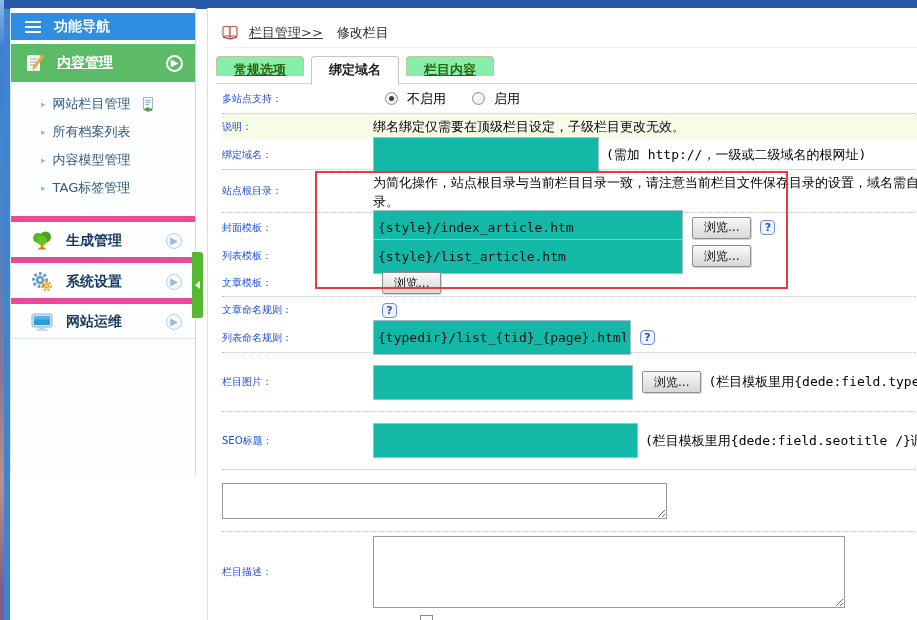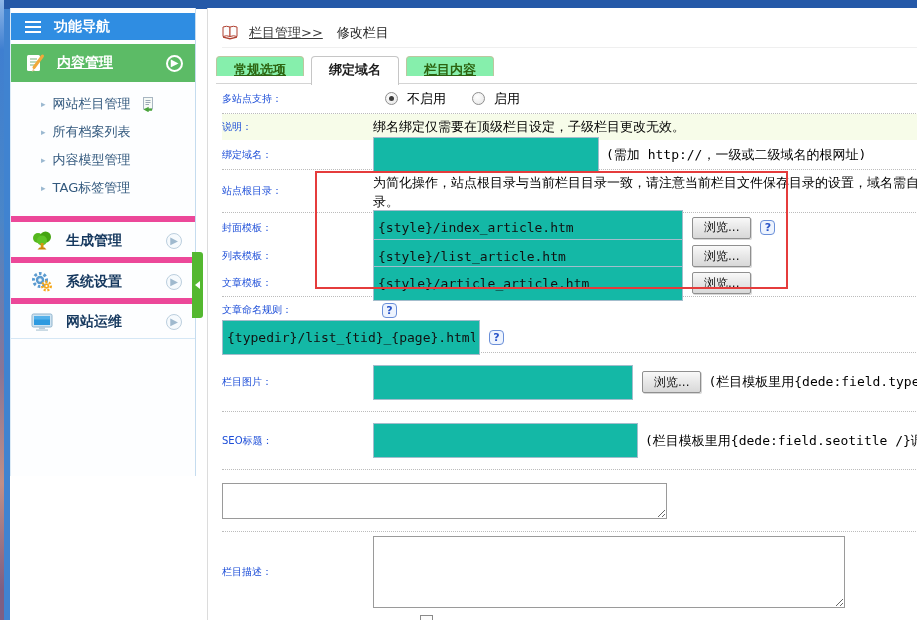--- a/index.html
+++ b/index.html
@@ -246,30 +246,30 @@
     </div>
 
     <div class="row r6">
       <span class="lbl">列表模板：</span>
       <input type="text" class="inp-tpl" value="{style}/list_article.htm" style="">
       <button class="btn-browse">浏览...</button>
     </div>
 
     <div class="row r7 dotted">
       <span class="lbl">文章模板：</span>
-      <input type="text" class="inp-tpl" value="{style}/article_article.htm" style="">
       <button class="btn-browse">浏览...</button>
     </div>
 
     <div class="row r8">
       <span class="lbl">文章命名规则：</span>
       <span class="help-icon"></span>
     </div>
 
     <div class="row r9 dotted">
+      <span class="lbl">列表命名规则：</span>
       <input type="text" class="inp-rule" value="{typedir}/list_{tid}_{page}.html" style="">
       <span class="help-icon"></span>
     </div>
 
     <div class="row r10 dotted">
       <span class="lbl">栏目图片：</span>
       <input type="text" class="inp-img" value="" style="">
       <button class="btn-browse">浏览...</button>
       <span class="hint mono">(栏目模板里用{dede:field.typeimg /}调用)</span>
     </div>

